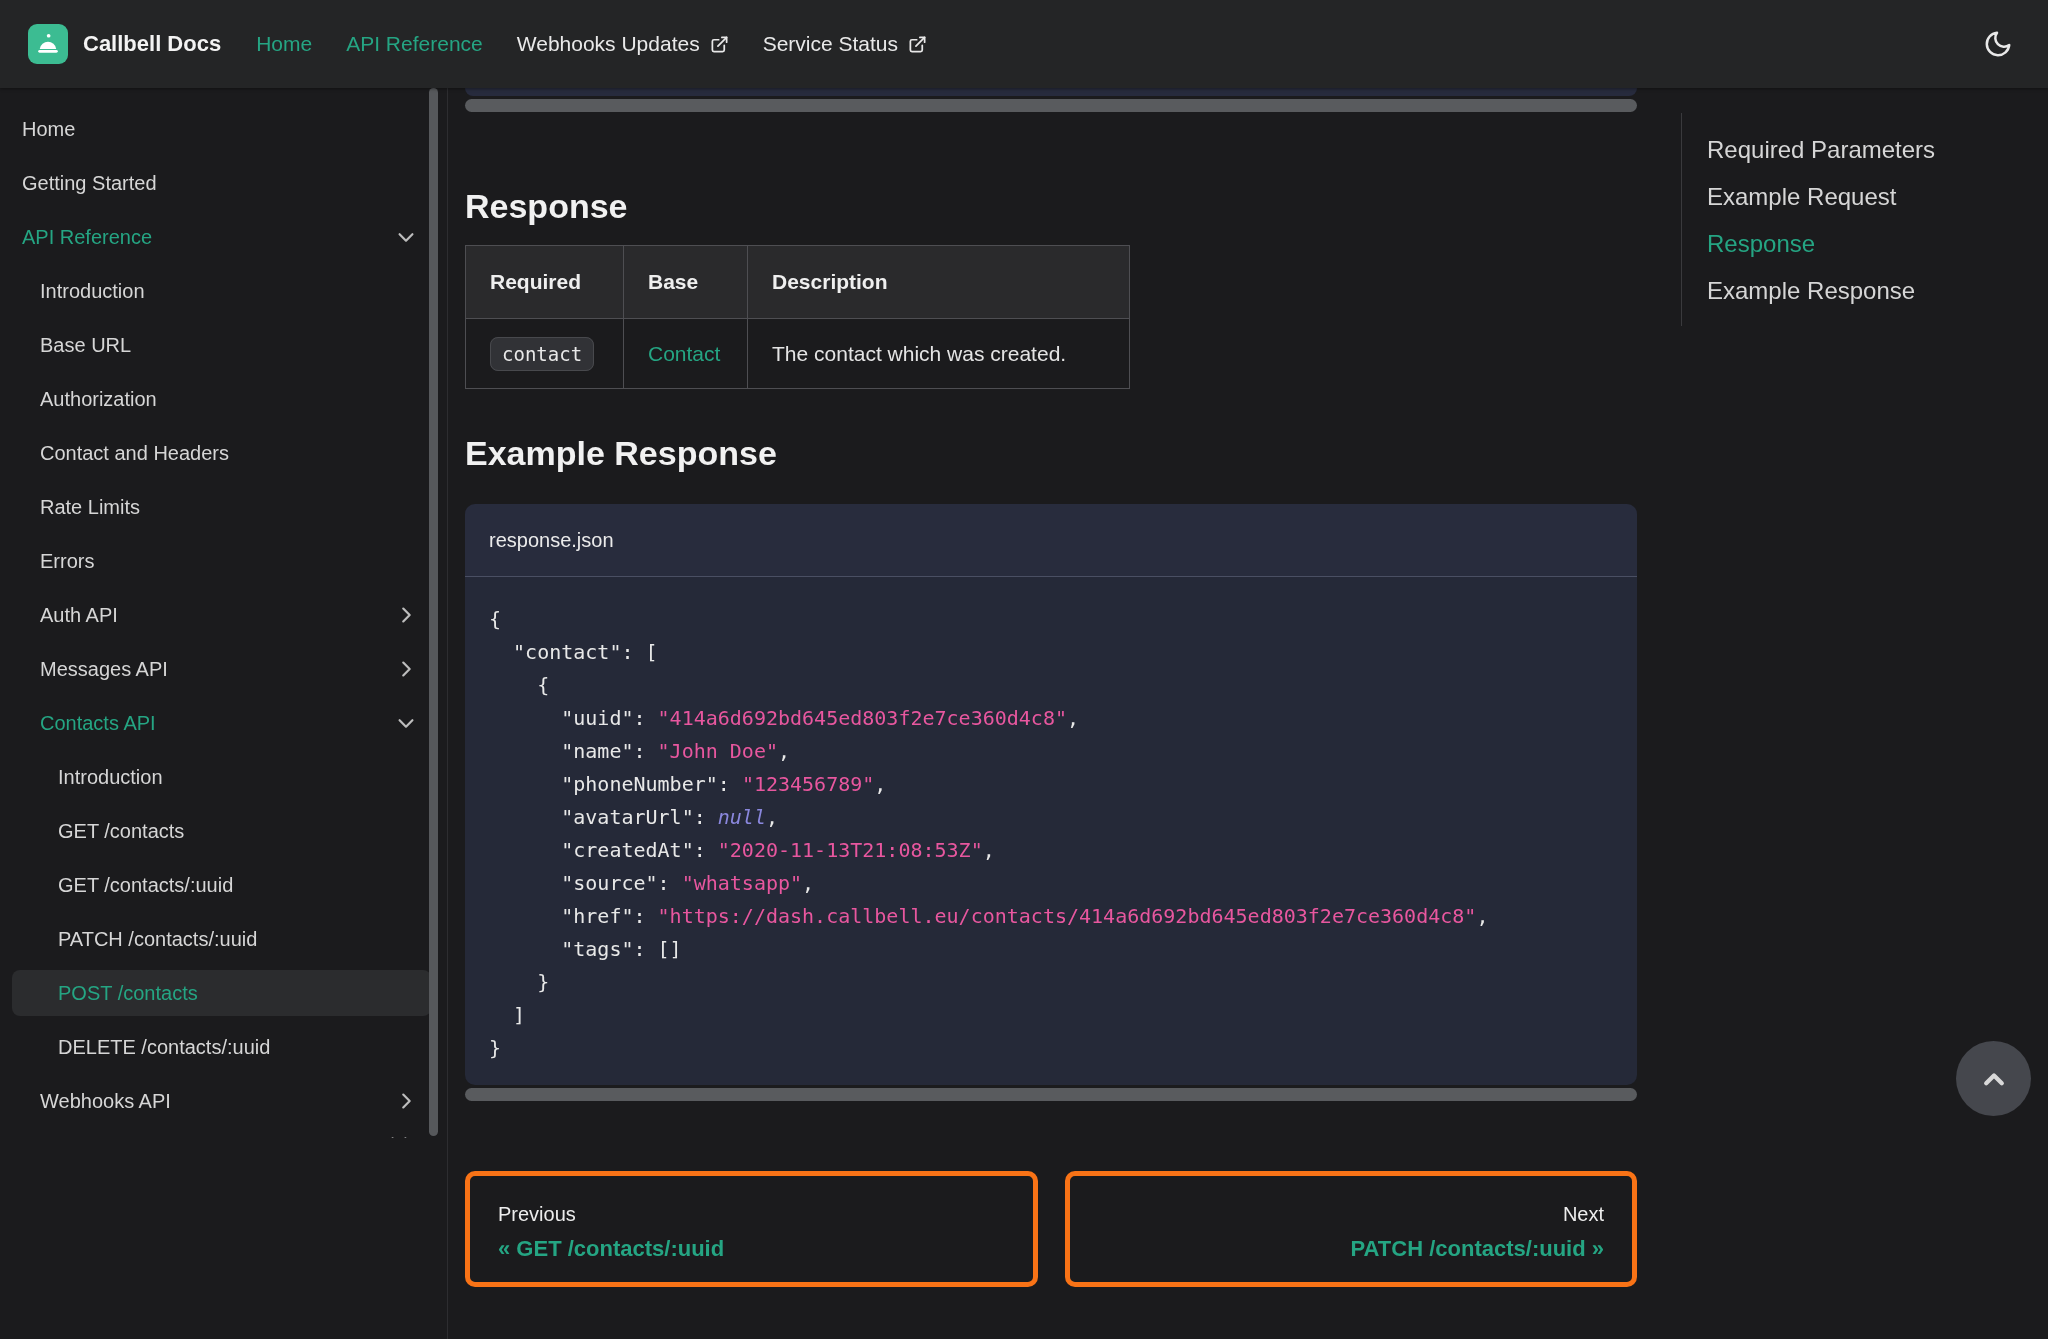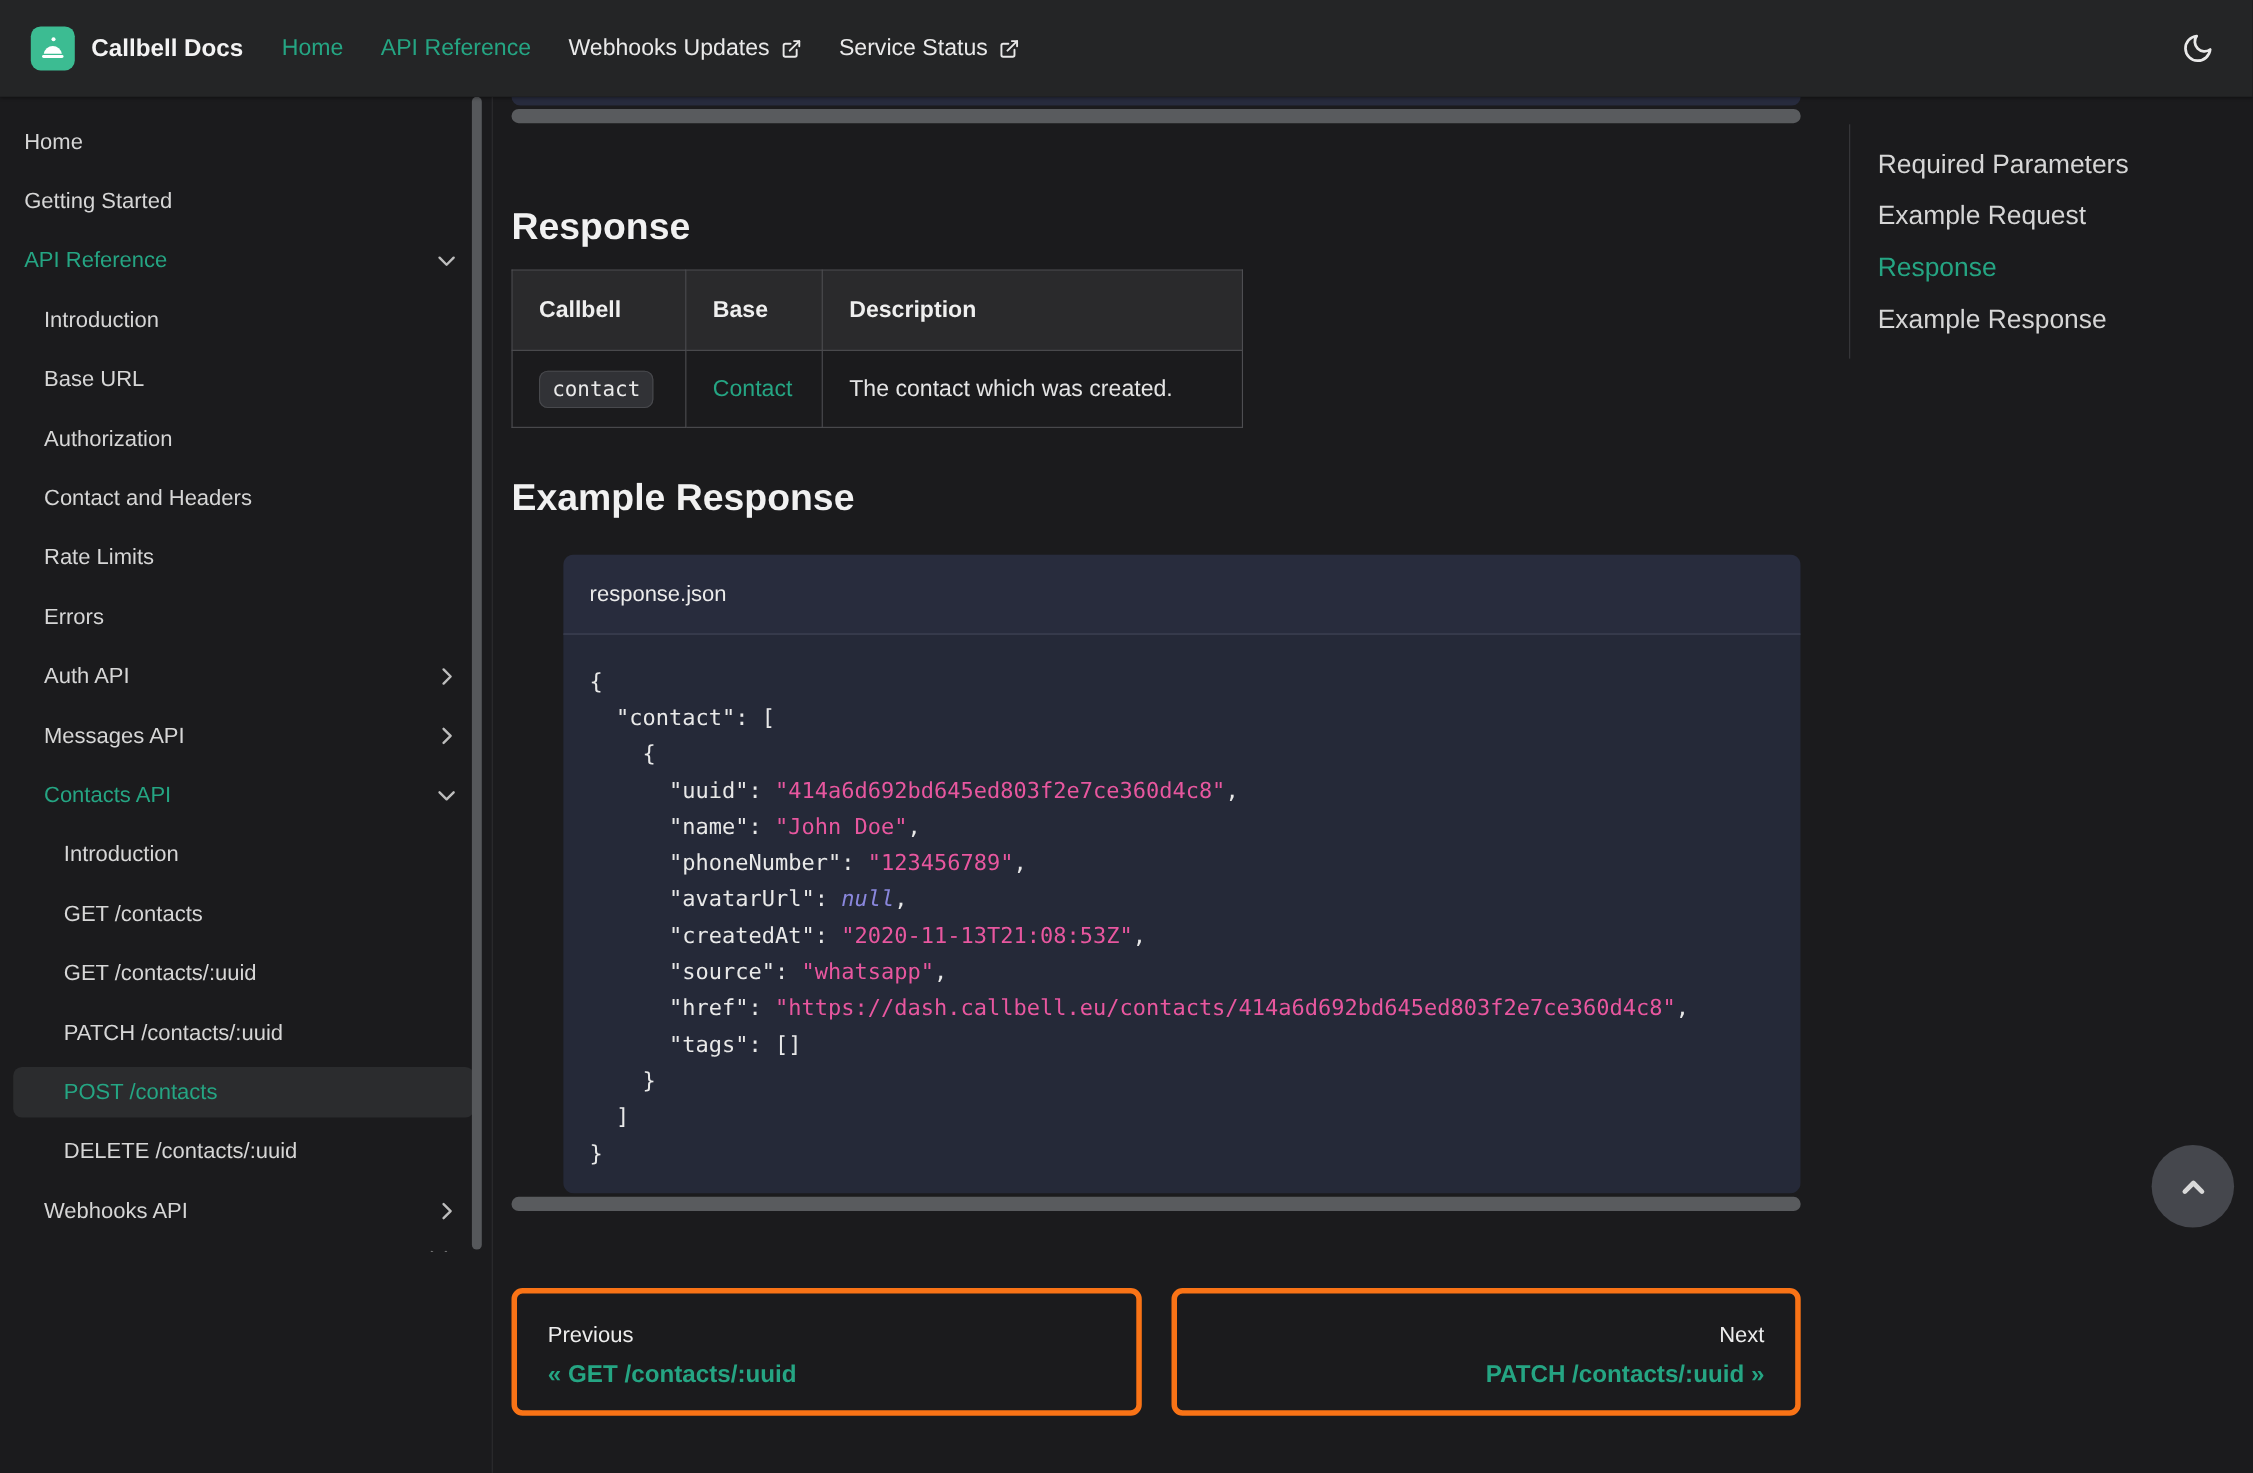--- a/index.html
+++ b/index.html
@@ -72,21 +72,21 @@
   table.params th, table.params td { border:1px solid #4e4e52; text-align:left; padding:0 24px; }
   table.params th { background:#2a2a2c; height:73px; font-size:21px; font-weight:700; color:#efefef; }
   table.params td { height:70px; font-size:21px; color:#e4e4e4; background:#1b1b1d; }
   .pill {
     font-family:"DejaVu Sans Mono", monospace; font-size:19px;
     background:#313236; border:1px solid #48494d; border-radius:8px;
     padding:5px 11px; color:#e9e9e9; white-space:nowrap;
   }
   .type-link { color:#25a583; }
 
-  .code-card { margin-top:30px; border-radius:10px; overflow:hidden;margin-left:47px; }
+  .code-card { margin-top:30px; border-radius:10px; overflow:hidden; }
   .code-head {
     background:#282c3d; border-bottom:1px solid #4a4f63; height:73px;
     display:flex; align-items:center; padding:0 24px; font-size:20px; color:#ebebeb;
   }
   .code-body {
     background:#252938; padding:26px 24px 20px;
     font-family:"DejaVu Sans Mono", monospace; font-size:20px; line-height:33px;
     color:#e8e8e8;
   }
   .code-line { white-space:pre; }
@@ -265,21 +265,21 @@
   <h2 class="section">Response</h2>
 
   <table class="params">
     <colgroup>
         <col style="width:158px">
         <col style="width:124px">
         <col style="width:382px">
       </colgroup>
     <thead>
         <tr id="params-thead-row">
-          <th>Callbell</th>
+          <th>Required</th>
           <th>Base</th>
           <th>Description</th>
         </tr>
       </thead>
     <tbody id="params-tbody">
         <tr>
           <td><code class="pill">contact</code></td>
           <td><a class="type-link clickable">Contact</a></td>
           <td>The contact which was created.</td>
         </tr>

